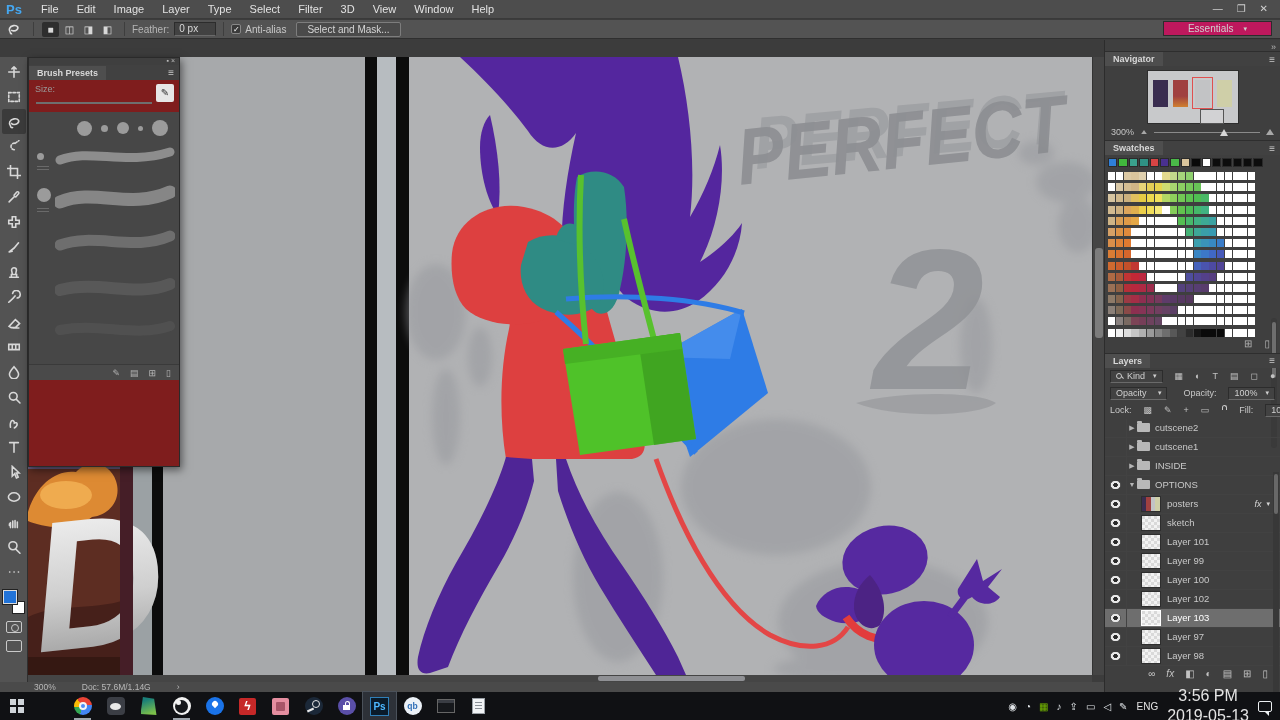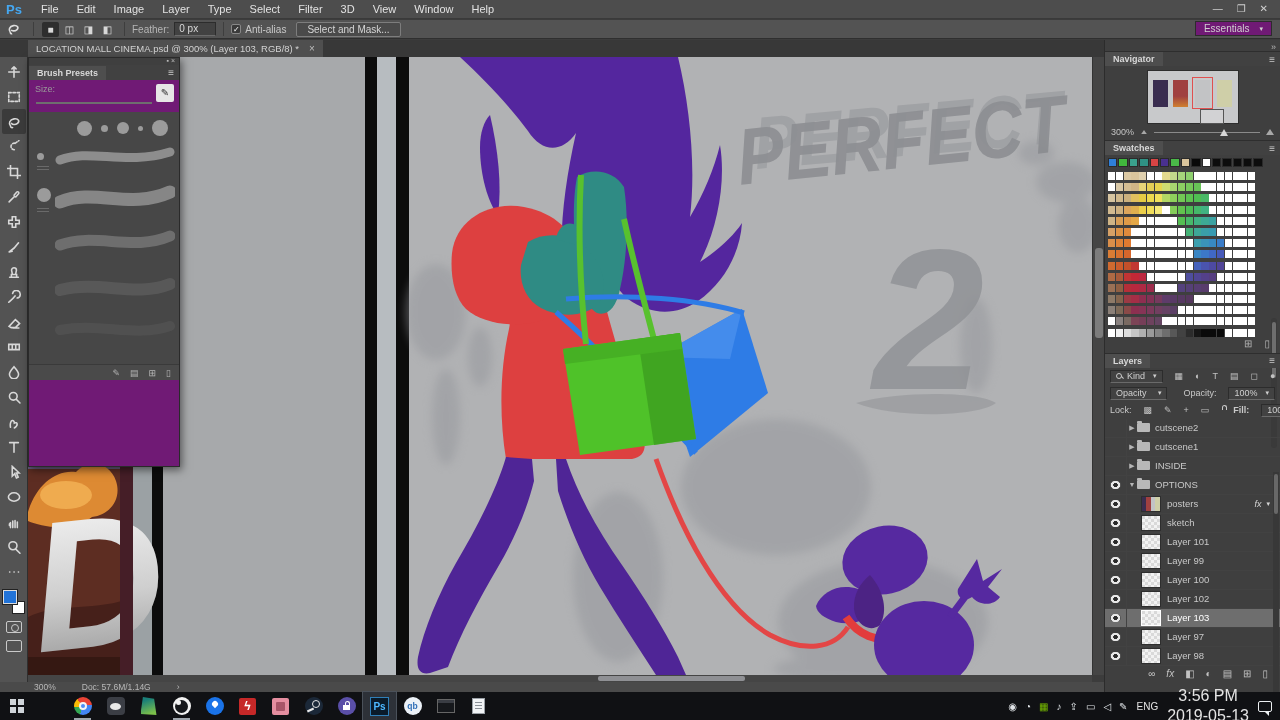--- a/index.html
+++ b/index.html
@@ -16,21 +16,21 @@
 
   
   #optionsbar{left:0;top:20px;width:1280px;height:19px;background:#535353;border-bottom:1px solid #2f2f2f;display:flex;align-items:center;font-size:10px;color:#c8c8c8;}
   .opt-tool{width:26px;text-align:center;color:#ddd;}
   .mode-btn{width:17px;height:15px;display:inline-flex;align-items:center;justify-content:center;color:#d8d8d8;font-size:10px;margin:0 1px;border-radius:2px;}
   .mode-btn.pressed{background:#2e2e2e;}
   .opt-sep{width:1px;height:14px;background:#3e3e3e;margin:0 7px;}
   #feather-input{background:#424242;border:1px solid #2c2c2c;border-bottom:1px solid #6a6a6a;color:#d8d8d8;width:42px;font-size:10px;padding:0 4px;height:14px;margin-left:5px;}
   .checkbox{width:10px;height:10px;background:#3a3a3a;border:1px solid #888;border-radius:2px;display:inline-flex;align-items:center;justify-content:center;color:#fff;font-size:8px;margin-right:4px;}
   #select-mask-btn{border:1px solid #7d7d7d;border-radius:2px;background:#4a4a4a;color:#d5d5d5;font-size:10px;padding:1px 10px;margin-left:10px;}
-  #workspace-select{position:absolute;right:8px;top:1px;background:#701a75;border:1px solid #2c2c2c;color:#cfcfcf;font-size:10px;padding:1px 8px;display:flex;gap:10px;align-items:center;}
+  #workspace-select{position:absolute;right:8px;top:1px;background:#be185d;border:1px solid #2c2c2c;color:#cfcfcf;font-size:10px;padding:1px 24px;display:flex;gap:10px;align-items:center;}
 
   
   #tabbar{left:0;top:40px;width:1104px;height:17px;background:#383838;display:flex;}
   #doc-tab{margin-left:28px;background:#4f4f4f;color:#d2d2d2;font-size:9.5px;padding:2px 8px;display:flex;gap:10px;align-items:center;max-width:520px;white-space:nowrap;}
   #doc-tab .close{color:#bbb;font-size:10px;}
 
   
   #toolbar{left:0;top:57px;width:28px;height:635px;background:#535353;border-right:1px solid #2f2f2f;display:flex;flex-direction:column;align-items:center;padding-top:2px;}
   .tool-btn{width:24px;height:25px;display:flex;align-items:center;justify-content:center;border-radius:2px;}
   .tool-btn.active{background:#3b3b3b;}
@@ -45,21 +45,21 @@
   #canvas-wrap{left:28px;top:57px;width:1064px;height:618px;background:#a8aaac;overflow:hidden;}
   #hscroll{left:28px;top:675px;width:1064px;height:7px;background:#454545;}
   #hscroll .thumb{position:absolute;left:570px;top:1px;width:147px;height:5px;background:#8f9094;border-radius:2px;}
   #vscroll{left:1092px;top:57px;width:12px;height:618px;background:#454545;border-left:1px solid #333;}
   #vscroll .thumb{position:absolute;left:2px;top:191px;width:8px;height:90px;background:#7c7c7c;border-radius:3px;}
 
   
   #statusbar{left:0px;top:682px;width:1104px;height:10px;background:#4a4a4a;color:#b8b8b8;font-size:8.5px;display:flex;align-items:center;gap:26px;padding-left:34px;}
 
   
-  #brush-panel{left:28px;top:57px;width:152px;height:410px;background:#701a75;border:1px solid #2a2a2a;box-shadow:2px 3px 8px rgba(0,0,0,.5);}
+  #brush-panel{left:28px;top:57px;width:152px;height:410px;background:#7f1d1d;border:1px solid #2a2a2a;box-shadow:2px 3px 8px rgba(0,0,0,.5);}
   #brush-panel .grip{height:7px;background:#3f3f3f;color:#bbb;font-size:7px;text-align:right;padding-right:4px;line-height:6px;}
   #brush-header{height:15px;background:#414141;display:flex;justify-content:space-between;align-items:center;}
   #brush-header .tab{background:#4e4e4e;color:#d8d8d8;font-size:9px;font-weight:bold;padding:2px 8px;}
   .panel-menu{color:#c9c9c9;font-size:10px;padding-right:5px;}
   #brush-size-row{position:relative;height:32px;color:#9a9a9a;font-size:9px;padding:4px 6px;}
   #brush-size-slider{position:absolute;left:7px;top:22px;width:116px;height:2px;background:#6e6e6e;}
   #brush-toggle{position:absolute;right:5px;top:4px;width:18px;height:18px;background:#e6e6e6;border-radius:2px;color:#333;font-size:10px;text-align:center;line-height:18px;}
   #brush-list{position:relative;height:252px;background:#474747;overflow:hidden;}
   .bdot{border-radius:50%;background:#9b9b9b;display:inline-block;}
   #brush-footer{height:16px;display:flex;justify-content:flex-end;gap:10px;align-items:center;padding-right:8px;color:#b5b5b5;font-size:9px;background:#4a4a4a;border-top:1px solid #3a3a3a;}
@@ -200,26 +200,20 @@
     <span class="opt-sep"></span>
     <span class="checkbox">✓</span>
     <span>Anti-alias</span>
     <span id="select-mask-btn">Select and Mask...</span>
     <span id="workspace-select">
       <span>Essentials</span>
       <span style="font-size:7px;">▾</span>
     </span>
   </div>
 
-  <div id="tabbar" class="abs">
-    <div id="doc-tab">
-      <span>LOCATION MALL CINEMA.psd @ 300% (Layer 103, RGB/8) *</span>
-      <span class="close">×</span>
-    </div>
-  </div>
 
   <div id="toolbar" class="abs">
     <div id="tool-list" style="display:flex;flex-direction:column;align-items:center;">
         <div class="tool-btn">
           <svg width="14" height="14" viewBox="0 0 8 8">
             <path d="M4 1V7M1 4H7M4 1L2.8 2.2M4 1L5.2 2.2" fill="none" stroke="#d8d8d8" stroke-width="0.9" stroke-linecap="round"></path>
           </svg>
         </div>
         <div class="tool-btn">
           <svg width="14" height="14" viewBox="0 0 8 8">
@@ -851,21 +845,21 @@
             <span style="font-size:7px;">▾</span>
           </span>
       </div>
       <div class="lp-row">
         <span>Lock:</span>
         <span class="filter-ic">▩</span>
         <span class="filter-ic">✎</span>
         <span class="filter-ic">+</span>
         <span class="filter-ic">▭</span>
         <span class="padlock"></span>
-        <span style="font-weight:bold;">Fill:</span>
+        <span style="margin-left:6px;">Fill:</span>
         <span class="lp-box">
             <span>100%</span>
             <span style="font-size:7px;">▾</span>
           </span>
       </div>
       <div id="layer-list">
           <div class="layer-row">
             <div class="eye-cell"></div>
             <span class="grp-arrow">▶</span>
             <span class="folder-ic"></span>

